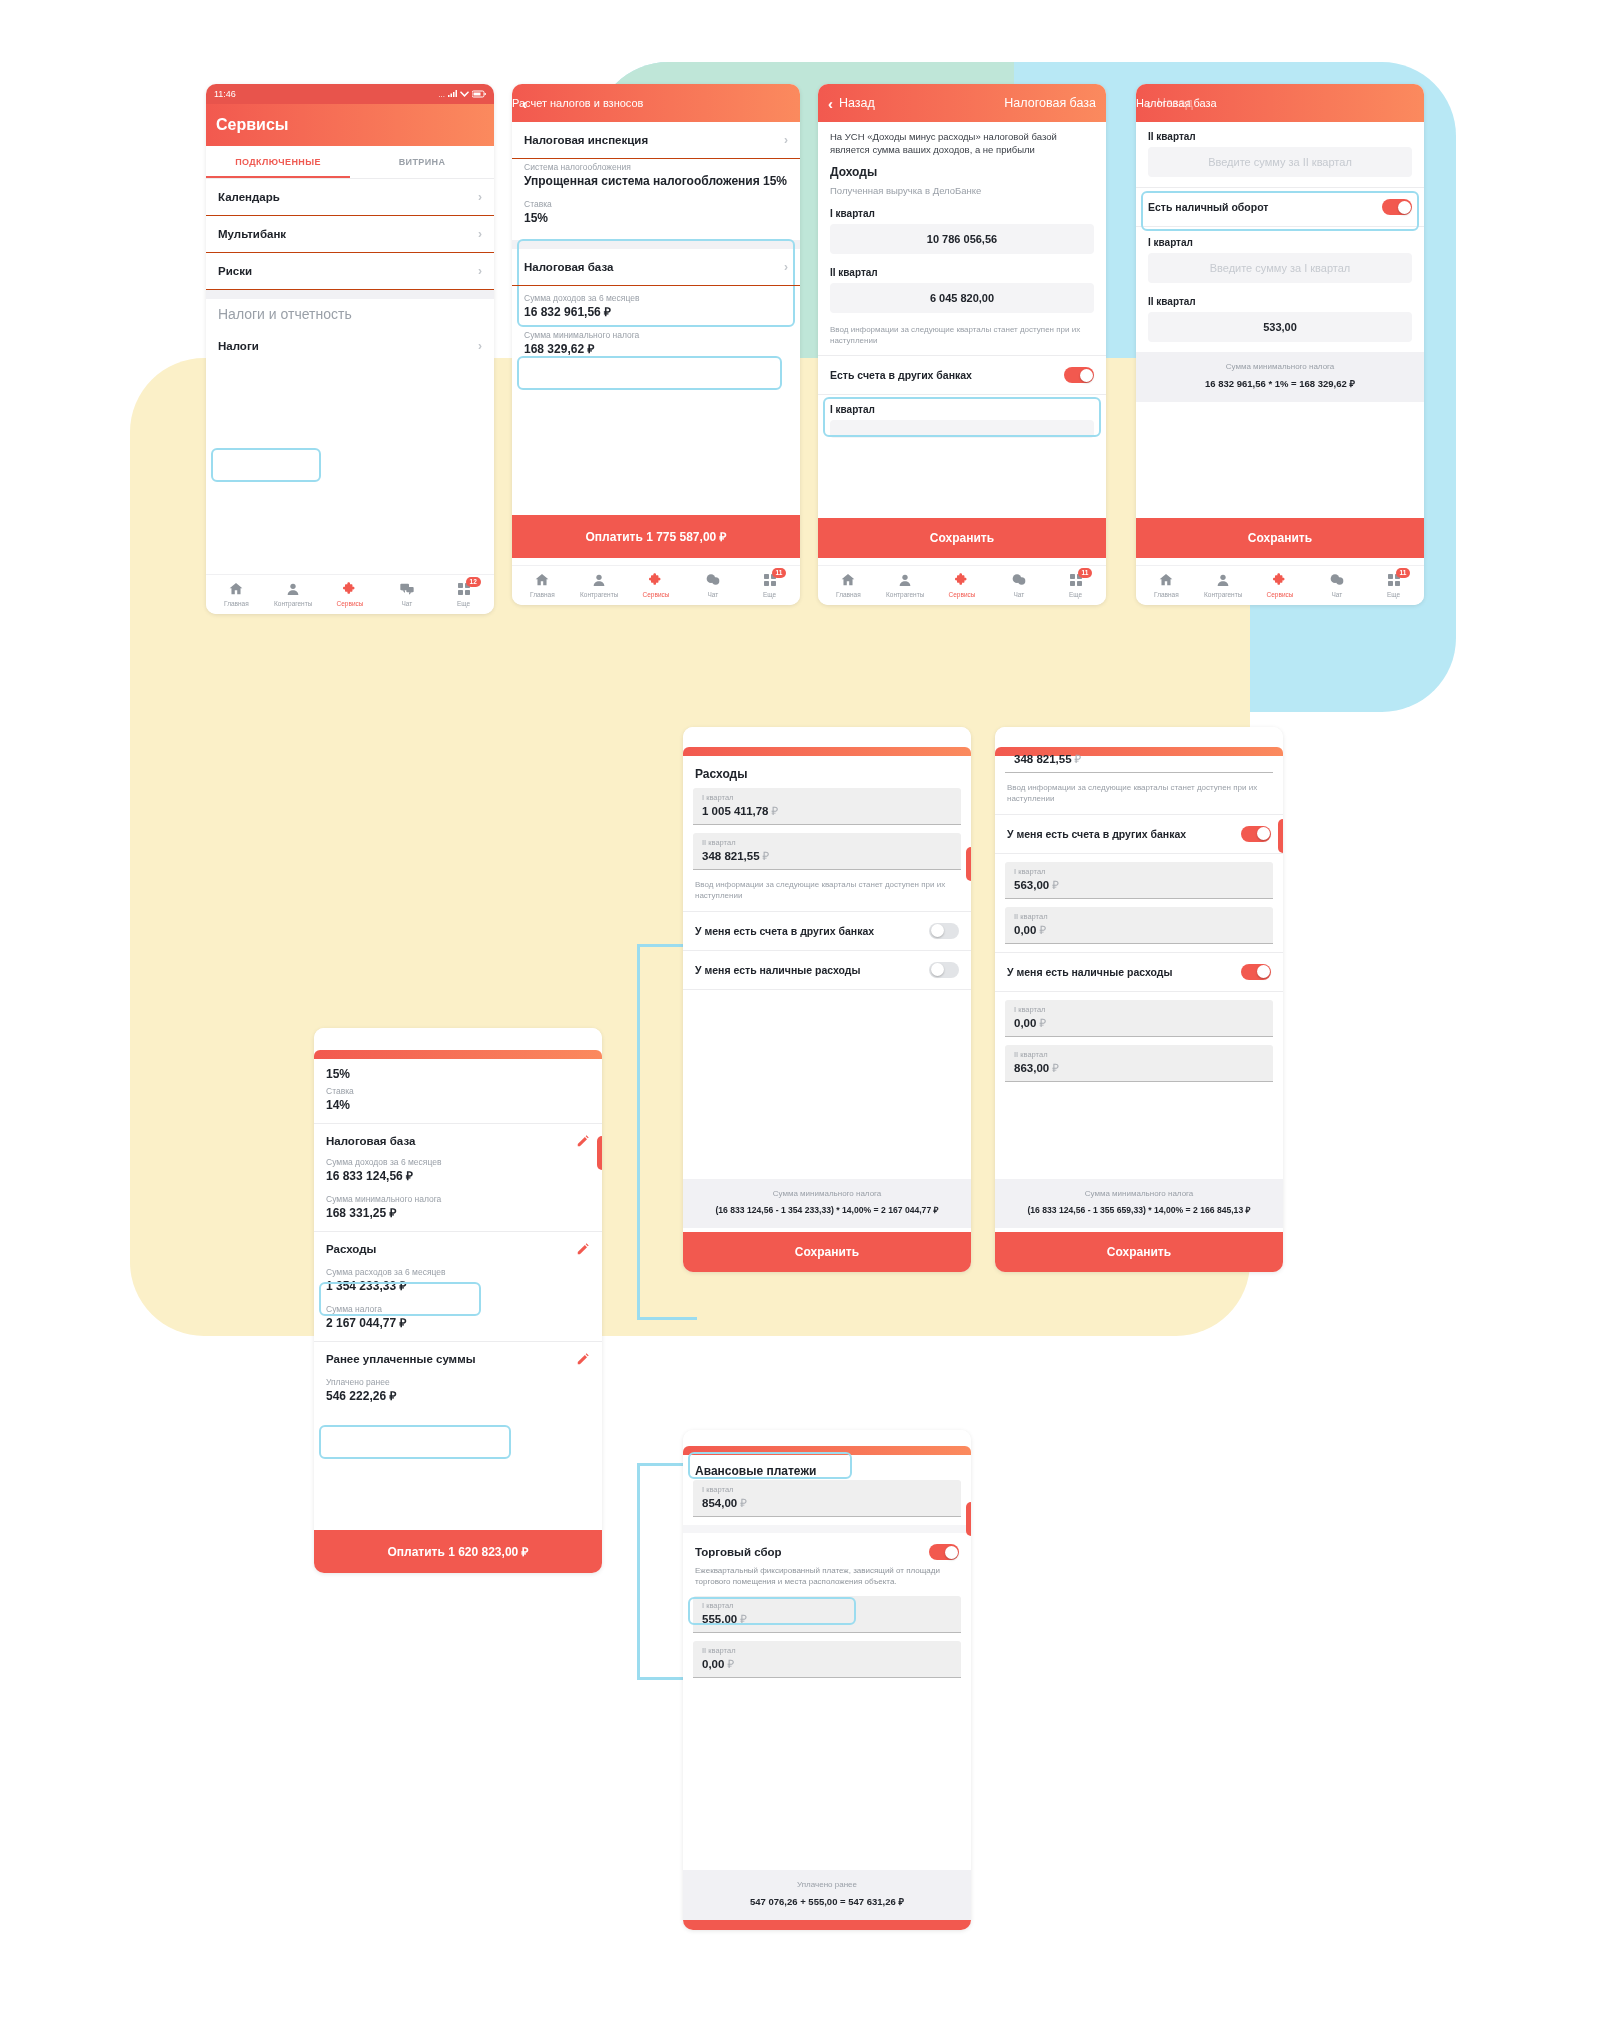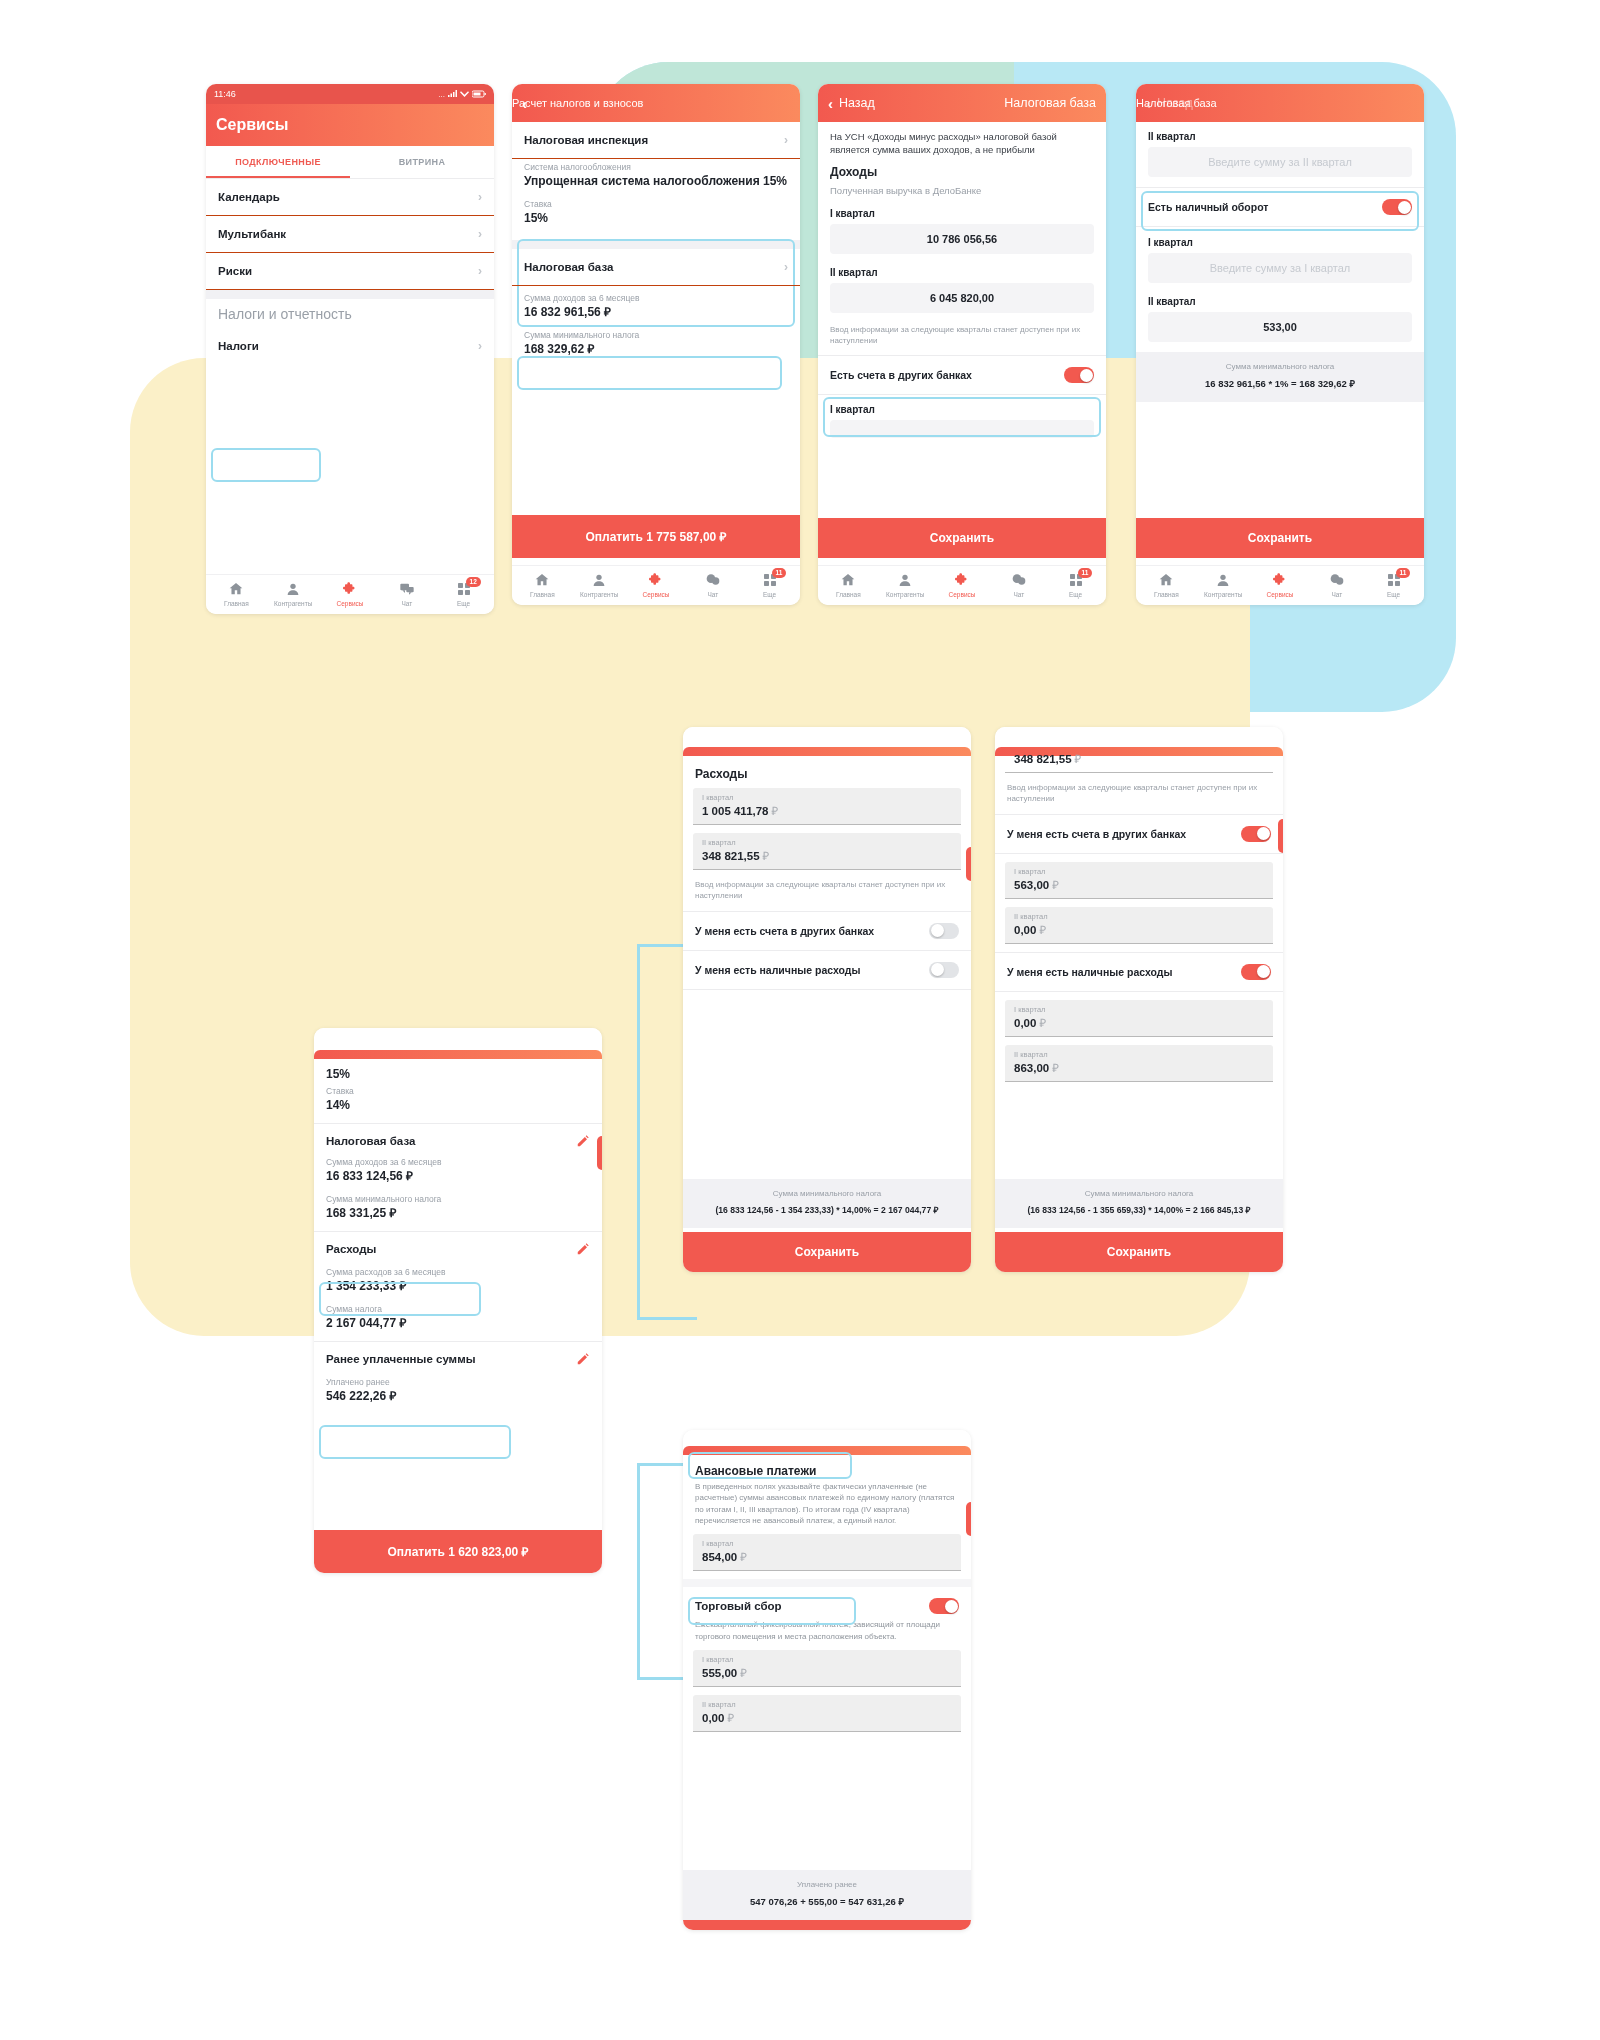--- a/index.html
+++ b/index.html
@@ -577,21 +577,20 @@
     </div>
     <div class="scrollbump" style="top:108px;"></div>
     <div class="cta" style="position:absolute; left:0; right:0; bottom:0;">Оплатить 1 620 823,00 ₽</div>
   </div>
 
   <div class="phone" style="left:683px; top:1430px; width:288px; height:500px;">
     <div style="height:16px; background:#fff;"></div>
     <div class="thinbar"></div>
     <div class="h3" style="padding-top:9px;padding-bottom:2px;">Авансовые платежи</div>
     <div class="ring" style="left:5px; top:22px; width:164px; height:27px;"></div>
-    <div class="desc">В приведенных полях указывайте фактически уплаченные (не расчетные) суммы авансовых платежей по единому налогу (платятся по итогам I, II, III кварталов). По итогам года (IV квартала) перечисляется не авансовый платеж, а единый налог.</div>
     <div class="mdfield">
       <div class="lbl">I квартал</div>
       <div class="val"><span>854,00</span><span class="rub">₽</span></div>
     </div>
     <div style="height:8px;background:#f5f5f7;"></div>
     <div class="toggle-row plain" style="border-bottom:none;padding-bottom:4px;">
       <span style="font-size:11.5px;">Торговый сбор</span>
       <span class="sw on">
           <i></i>
         </span>

